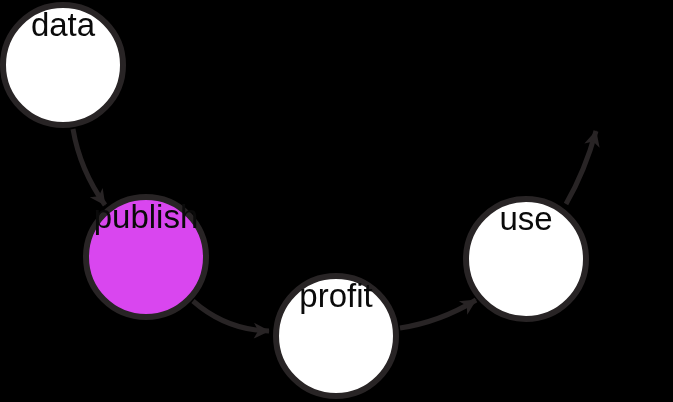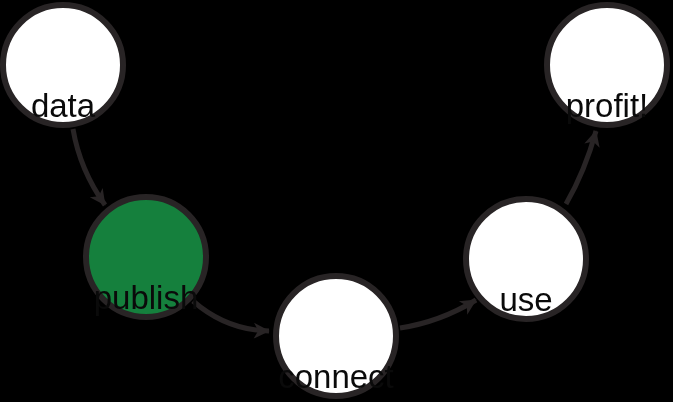--- a/index.html
+++ b/index.html
@@ -28,25 +28,25 @@
   }
   .node {
     position: absolute;
     width: 126px;
     height: 126px;
     box-sizing: border-box;
     border: 6px solid #282425;
     border-radius: 50%;
     background: #ffffff;
     display: flex;
-    align-items: flex-end;
+    align-items: flex-start;
     justify-content: center;
   }
   .node.highlight {
-    background: #15803d;
+    background: #d946ef;
   }
   .node-label {
     font-size: 33px;
     color: #0a0a0a;
     white-space: nowrap;
     line-height: 1;
   }
   .pos-data    { left: 0px;   top: 2px;   }
   .pos-publish { left: 83px;  top: 194px; }
   .pos-connect { left: 273px; top: 273px; }
@@ -72,24 +72,21 @@
 
   <div class="node pos-data">
     <span class="node-label">data</span>
   </div>
 
   <div class="node highlight pos-publish">
     <span class="node-label">publish</span>
   </div>
 
   <div class="node pos-connect">
-    <span class="node-label">connect</span>
+    <span class="node-label">profit</span>
   </div>
 
   <div class="node pos-use">
     <span class="node-label">use</span>
   </div>
 
-  <div class="node pos-profit">
-    <span class="node-label">profit!</span>
-  </div>
 
 </div>
 
 </body></html>

